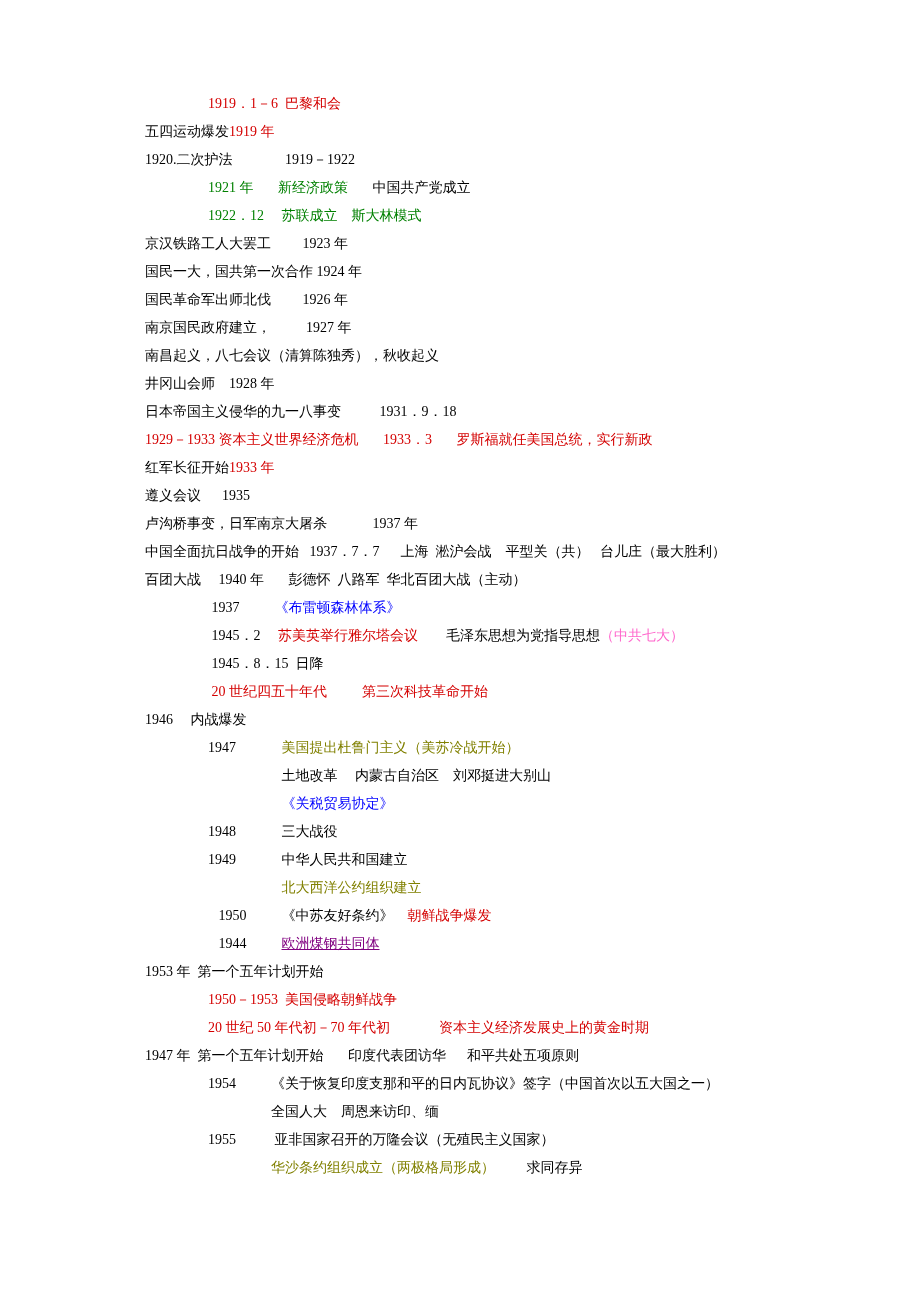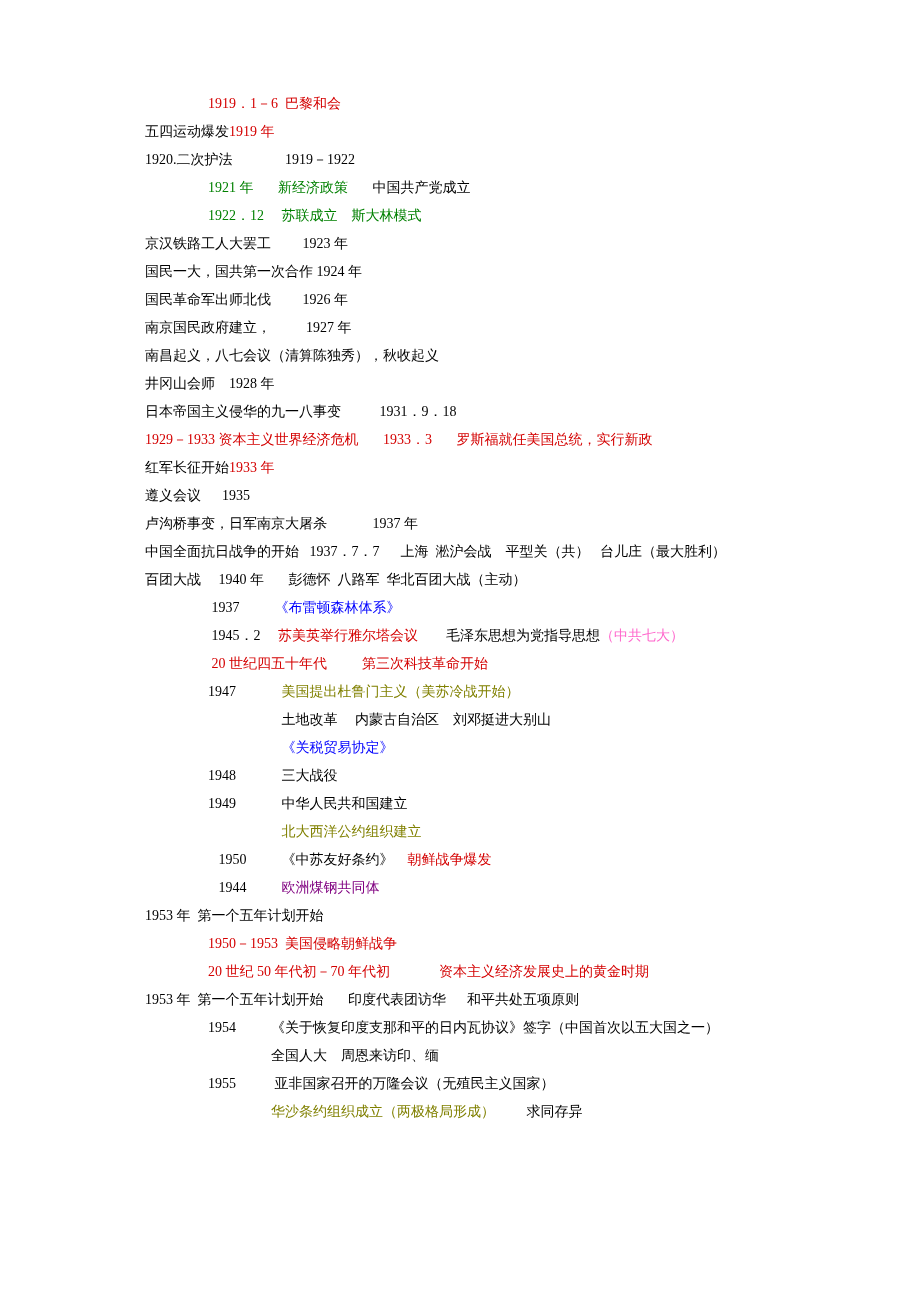--- a/index.html
+++ b/index.html
@@ -11,21 +11,21 @@
     width: 920px;
     box-sizing: border-box;
     color: #000;
     background: #fff;
   }
   .line { white-space: pre; }
   .red { color: #d40000; }
   .green { color: #008000; }
   .blue { color: #0000ff; }
   .olive { color: #808000; }
-  .purple { color: #800080; }
+  .purple { color: #800080; text-decoration: underline; }
   .pink { color: #ff66cc; }
 </style>
 </head>
 <body>
 
 <div id="doc">
     <div class="line">                  <span class="red">1919．1－6  巴黎和会</span></div>
     <div class="line"><span>五四运动爆发</span><span class="red">1919 年</span></div>
     <div class="line"><span>1920.二次护法               1919－1922</span></div>
     <div class="line">                  <span class="green">1921 年       新经济政策</span><span>       中国共产党成立</span></div>
@@ -38,30 +38,32 @@
     <div class="line"><span>井冈山会师    1928 年</span></div>
     <div class="line"><span>日本帝国主义侵华的九一八事变           1931．9．18</span></div>
     <div class="line"><span class="red">1929－1933 资本主义世界经济危机       1933．3       罗斯福就任美国总统，实行新政</span></div>
     <div class="line"><span>红军长征开始</span><span class="red">1933 年</span></div>
     <div class="line"><span>遵义会议      1935</span></div>
     <div class="line"><span>卢沟桥事变，日军南京大屠杀             1937 年</span></div>
     <div class="line"><span>中国全面抗日战争的开始   1937．7．7      上海  淞沪会战    平型关（共）   台儿庄（最大胜利）</span></div>
     <div class="line"><span>百团大战     1940 年       彭德怀  八路军  华北百团大战（主动）</span></div>
     <div class="line">                  <span> 1937          </span><span class="blue">《布雷顿森林体系》</span></div>
     <div class="line">                  <span> 1945．2     </span><span class="red">苏美英举行雅尔塔会议</span><span>        毛泽东思想为党指导思想</span><span class="pink">（中共七大）</span></div>
+    <div class="line">                  <span> 1945．8．15  日降</span></div>
     <div class="line">                  <span class="red"> 20 世纪四五十年代          第三次科技革命开始</span></div>
+    <div class="line"><span>1946     内战爆发</span></div>
     <div class="line">                  <span>1947             </span><span class="olive">美国提出杜鲁门主义（美苏冷战开始）</span></div>
     <div class="line">                  <span>                     土地改革     内蒙古自治区    刘邓挺进大别山</span></div>
     <div class="line">                  <span>                     </span><span class="blue">《关税贸易协定》</span></div>
     <div class="line">                  <span>1948             三大战役</span></div>
     <div class="line">                  <span>1949             中华人民共和国建立</span></div>
     <div class="line">                  <span>                     </span><span class="olive">北大西洋公约组织建立</span></div>
     <div class="line">                  <span>   1950          《中苏友好条约》    </span><span class="red">朝鲜战争爆发</span></div>
     <div class="line">                  <span>   1944          </span><span class="purple">欧洲煤钢共同体</span></div>
     <div class="line"><span>1953 年  第一个五年计划开始</span></div>
     <div class="line">                  <span class="red">1950－1953  美国侵略朝鲜战争</span></div>
     <div class="line">                  <span class="red">20 世纪 50 年代初－70 年代初              资本主义经济发展史上的黄金时期</span></div>
-    <div class="line"><span>1953 年  第一个五年计划开始       印度代表团访华      和平共处五项原则</span></div>
+    <div class="line"><span>1947 年  第一个五年计划开始       印度代表团访华      和平共处五项原则</span></div>
     <div class="line">                  <span>1954          《关于恢复印度支那和平的日内瓦协议》签字（中国首次以五大国之一）</span></div>
     <div class="line">                  <span>                  全国人大    周恩来访印、缅</span></div>
     <div class="line">                  <span>1955           亚非国家召开的万隆会议（无殖民主义国家）</span></div>
     <div class="line">                  <span>                  </span><span class="olive">华沙条约组织成立（两极格局形成）</span><span>         求同存异</span></div>
   </div>
 
 </body></html>

